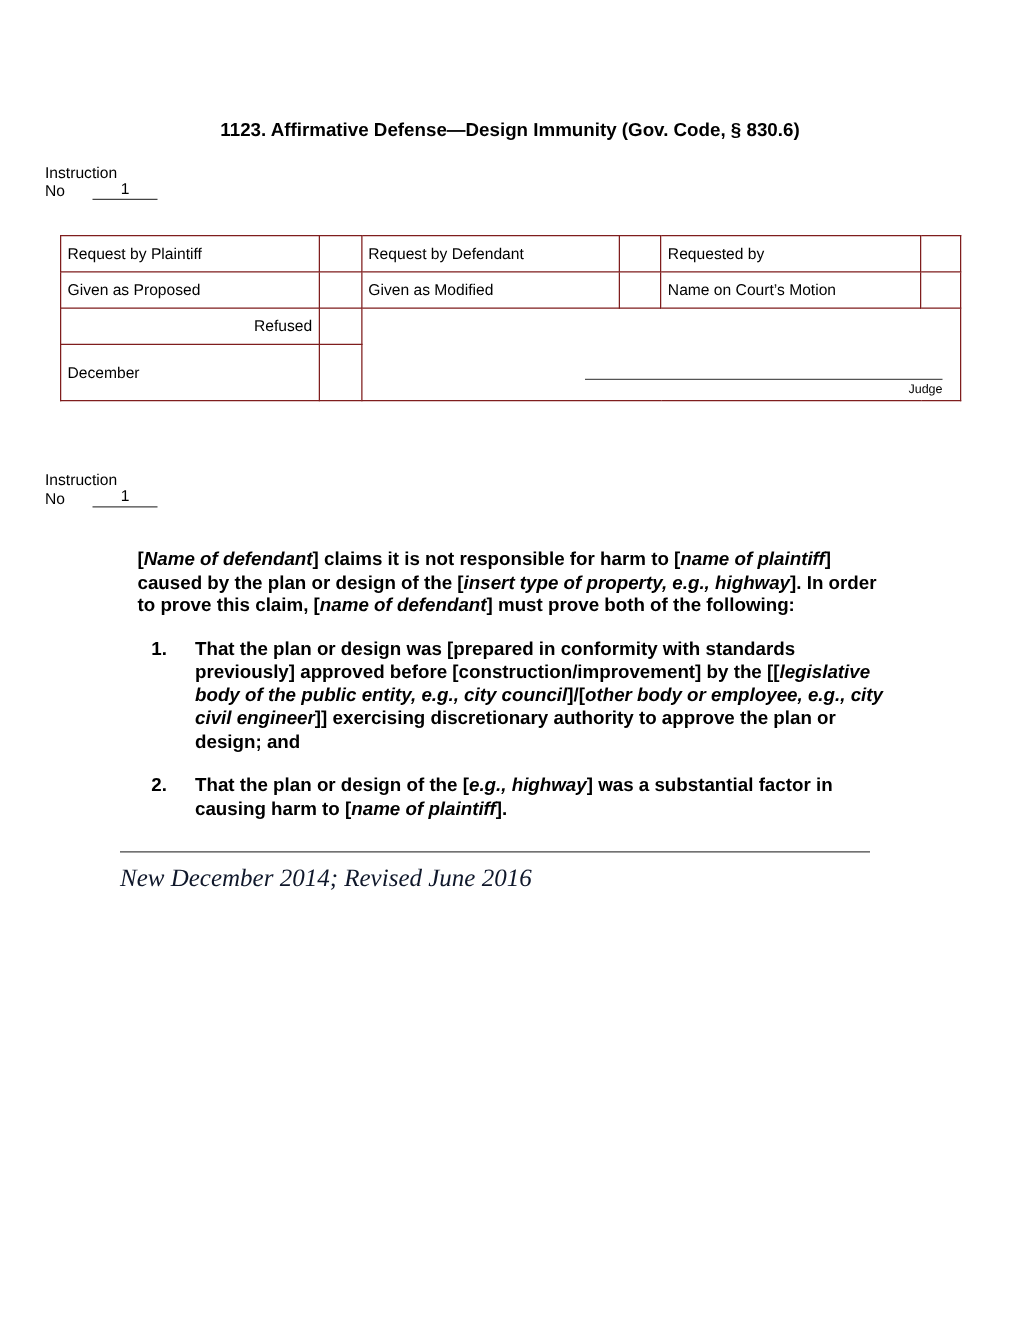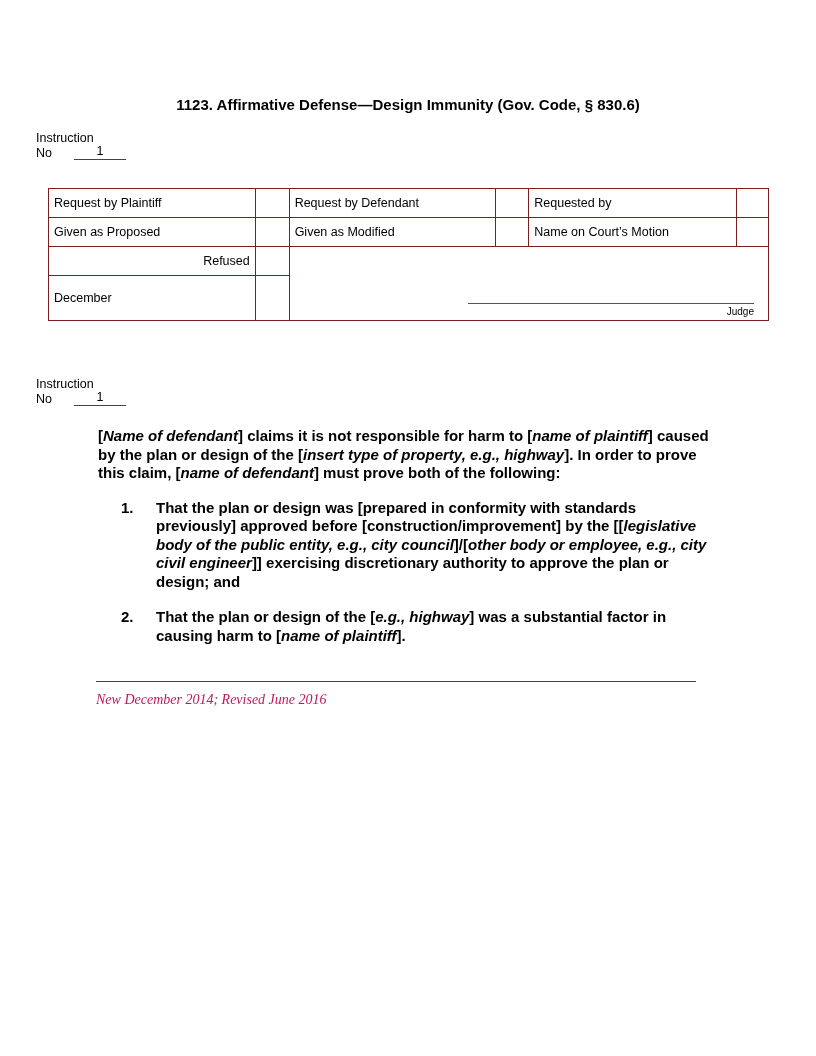--- a/index.html
+++ b/index.html
@@ -31,31 +31,31 @@
     }
     .judge-label {
       position: absolute; right: 14px; bottom: 3px; font-size: 10px;
       font-family: "Liberation Sans", sans-serif;
     }
 
     .body-text {
       position: absolute; left: 97px; top: 426px; width: 620px;
       font-family: "Liberation Sans", sans-serif; font-weight: bold; font-size: 15px; line-height: 18.5px;
     }
-    .body-text p { margin: 1px; }
+    .body-text p { margin: 13px; }
     .body-text i { font-style: italic; }
     .list { margin-top: 16px; }
     .list-item { display: flex; margin-left: 24px; margin-bottom: 17px; }
     .list-item .num { width: 35px; flex: none; }
     .list-item .txt { flex: 1; }
 
     .rule { position: absolute; left: 96px; top: 681px; width: 600px; border-top: 1px solid #444; }
     .history {
       position: absolute; left: 96px; top: 692px;
-      font-family: "Liberation Serif", serif; font-style: italic; font-size: 14px; color: #be185d;
+      font-family: "Liberation Serif", serif; font-style: italic; font-size: 20px; color: #0f172a;
     }
   </style>
 </head>
 <body>
 
 <div class="title">1123. Affirmative Defense—Design Immunity (Gov. Code, § 830.6)</div>
 
 <div class="instr" style="top:131px;">
   <div>Instruction</div>
   <div class="no-row">

